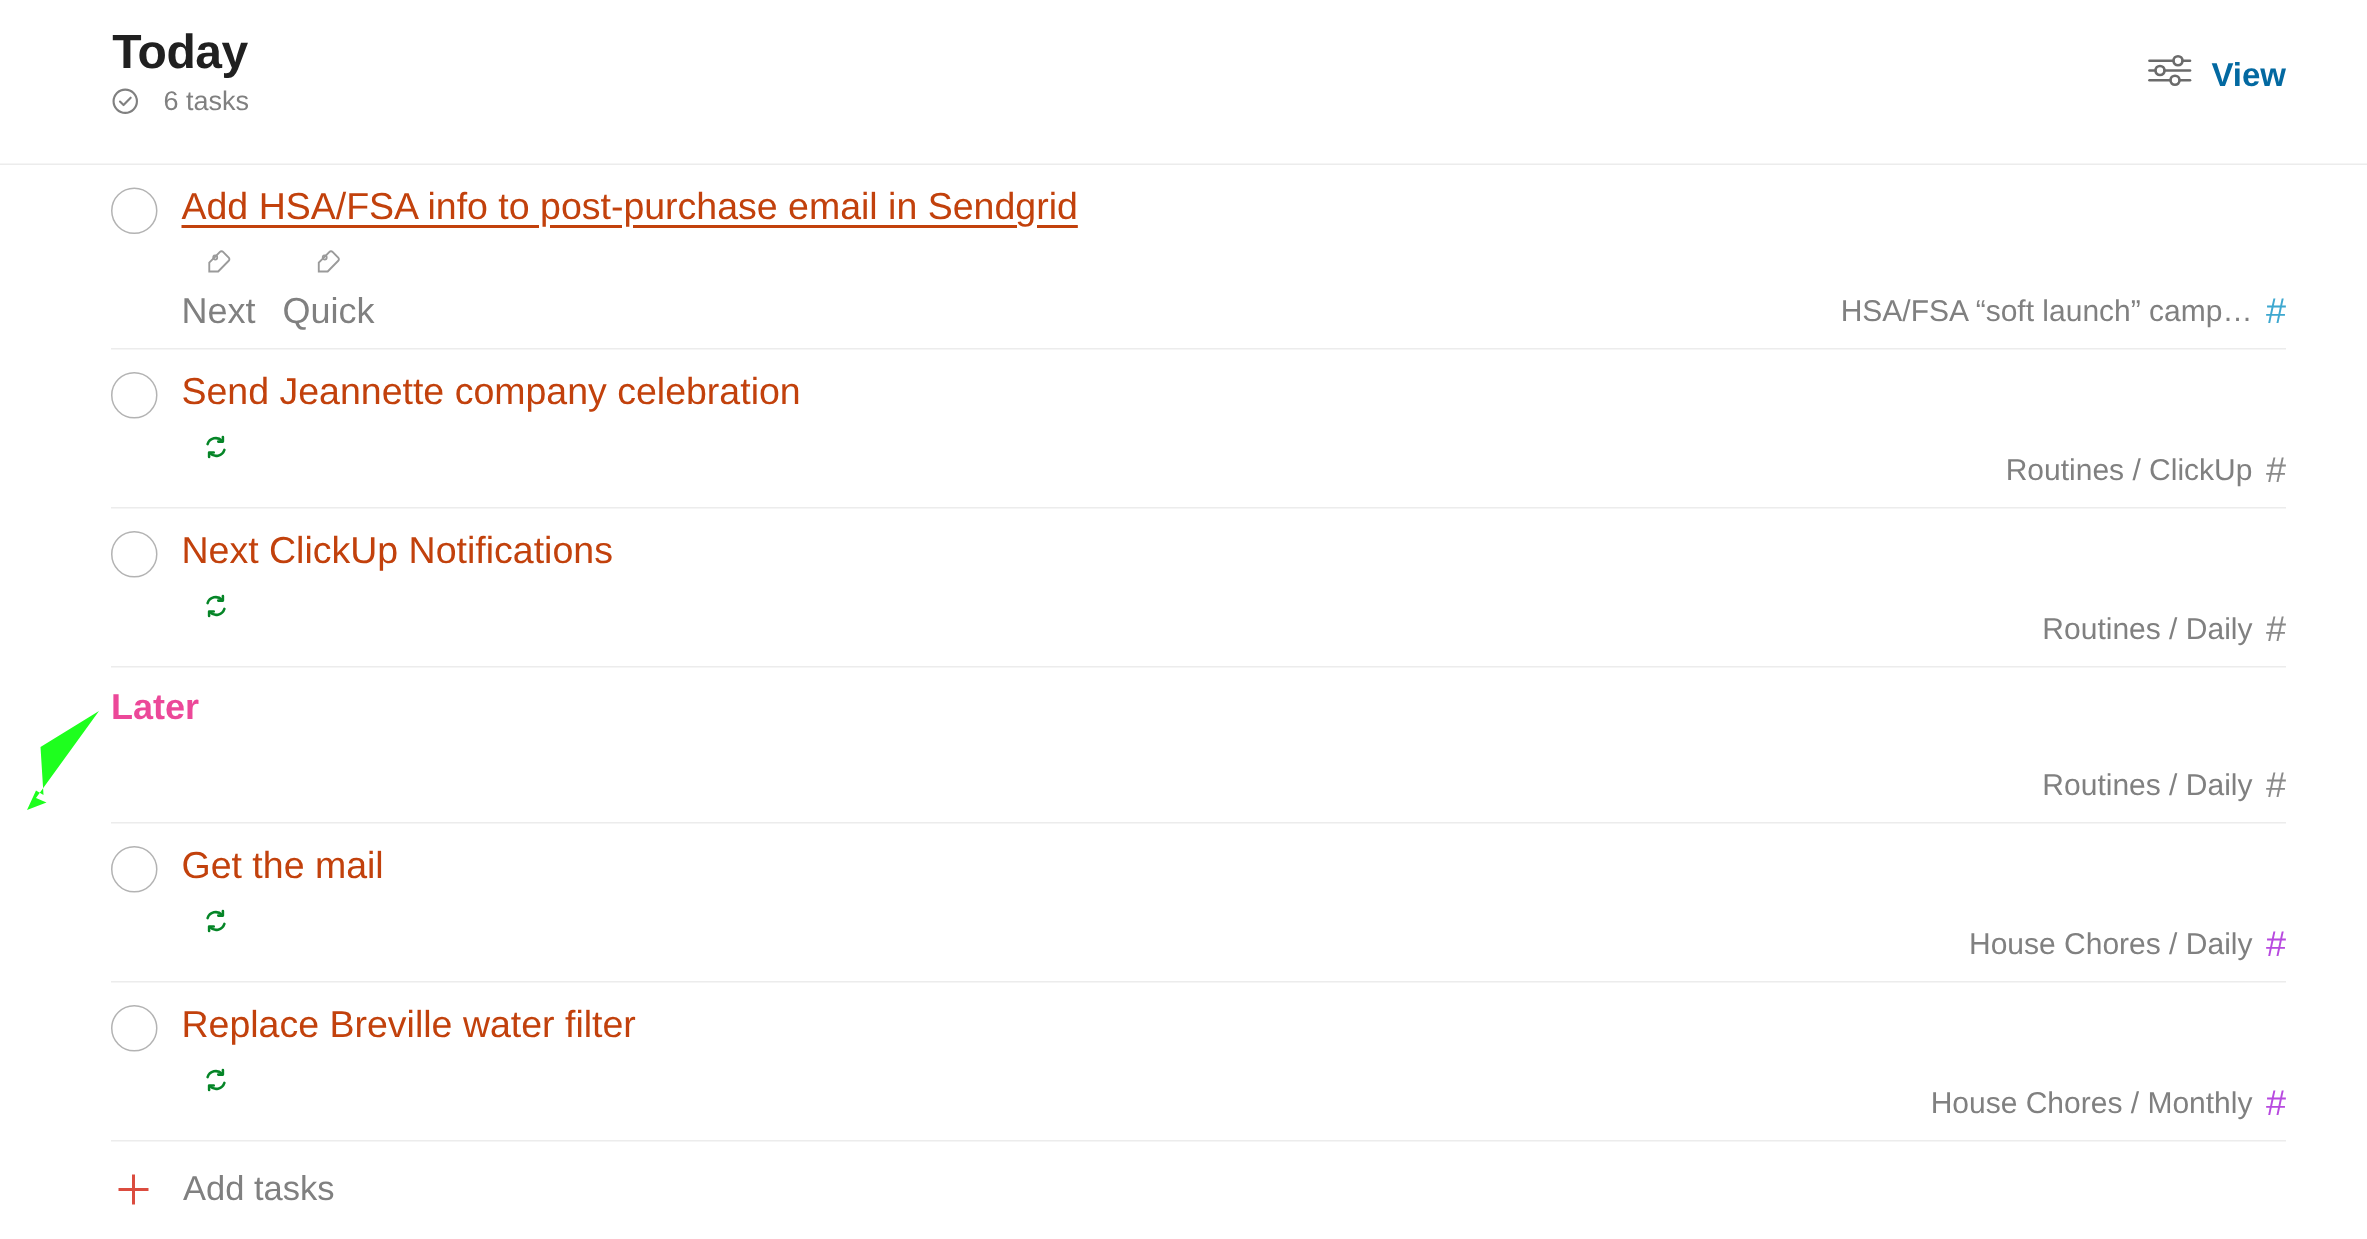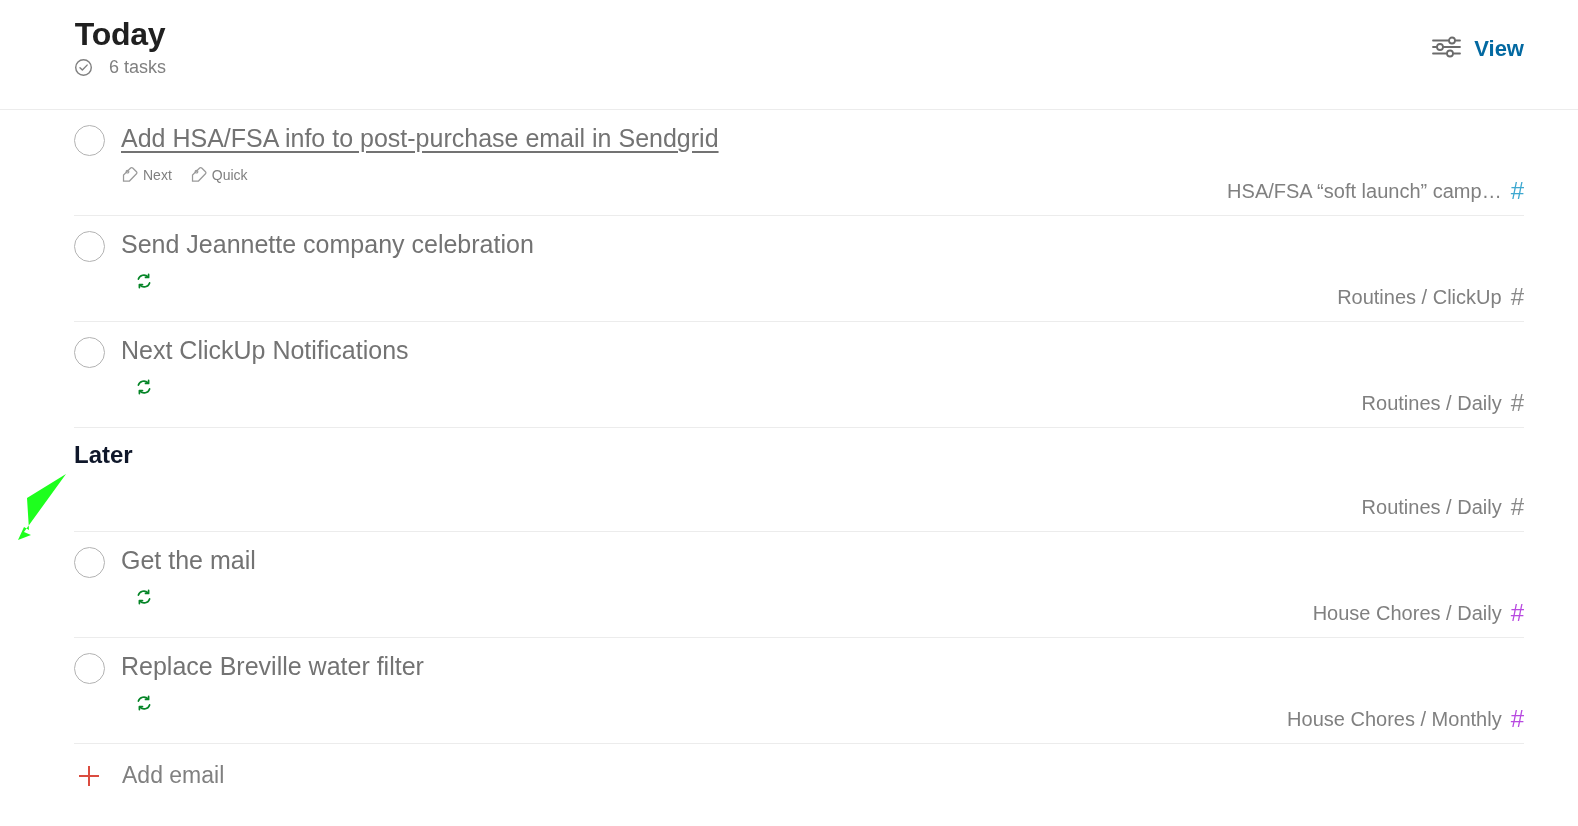--- a/index.html
+++ b/index.html
@@ -74,41 +74,42 @@
     width: 31px; height: 31px;
     border: 1.5px solid #b3b3b3;
     border-radius: 50%;
     background: #fff;
     margin-top: 3px;
     cursor: pointer;
   }
   .task-body { flex: 1 1 auto; min-width: 0; }
   .task-title {
     font-size: 25px;
-    color: #737373;
+    color: #c2410c;
     line-height: 32px;
     cursor: pointer;
     display: inline-block;
   }
   .task-title.underlined { text-decoration: underline; text-underline-offset: 4px; }
 
   .task-sub {
     margin-top: 8px;
     display: flex;
     align-items: center;
     gap: 18px;
     min-height: 26px;
   }
   .label-chip {
     display: inline-flex;
     align-items: center;
     gap: 4px;
-    font-size: 14px;
+    font-size: 24px;
     color: #808080;
     cursor: pointer;
+    flex-direction: column;
   }
   .recur-icon { display: inline-flex; align-items:center; margin-left: 13px; }
 
   .task-meta {
     position: absolute;
     right: 0;
     bottom: 12px;
     display: flex;
     align-items: center;
     gap: 9px;
@@ -121,21 +122,21 @@
     font-size: 24px;
     line-height: 24px;
     font-weight: 500;
   }
 
   
   .section-row { position: relative; border-bottom: 1px solid #ececec; min-height: 104px; padding-top: 12px; }
   .section-title {
     font-size: 24px;
     font-weight: bold;
-    color: #0f172a;
+    color: #ec4899;
     line-height: 30px;
   }
 
   
   .add-task {
     display: flex;
     align-items: center;
     gap: 20px;
     padding: 18px 0 10px 2px;
     cursor: pointer;
@@ -320,21 +321,21 @@
       </div>
     </div>
 
     <div class="add-task">
       <span class="plus-icon">
         <svg width="26" height="26" viewBox="0 0 26 26" fill="none">
           <line x1="13" y1="3" x2="13" y2="23" stroke="#db4c3f" stroke-width="2"></line>
           <line x1="3" y1="13" x2="23" y2="13" stroke="#db4c3f" stroke-width="2"></line>
         </svg>
       </span>
-      <span class="add-task-label">Add email</span>
+      <span class="add-task-label">Add tasks</span>
     </div>
 
   </div>
 
   <div class="cursor-annotation">
     <svg width="70" height="75" viewBox="0 0 70 75" fill="none">
       <path d="M52 4 L10 62 L17 65 L4 70 L10 57 L15 60 L13 28 Z" fill="#1eff1e"></path>
     </svg>
   </div>
 

